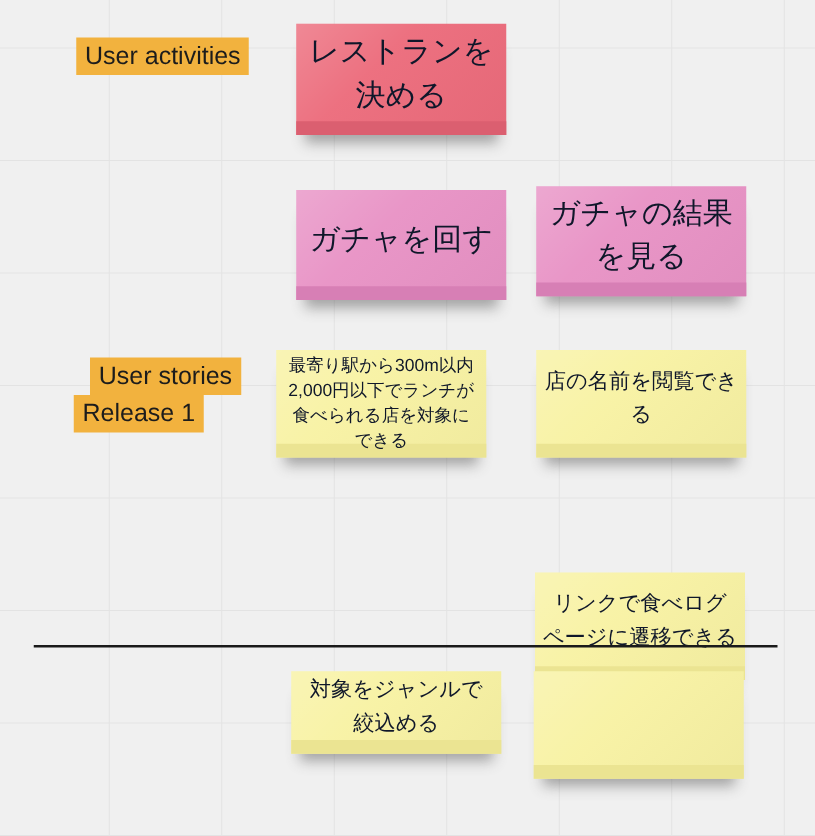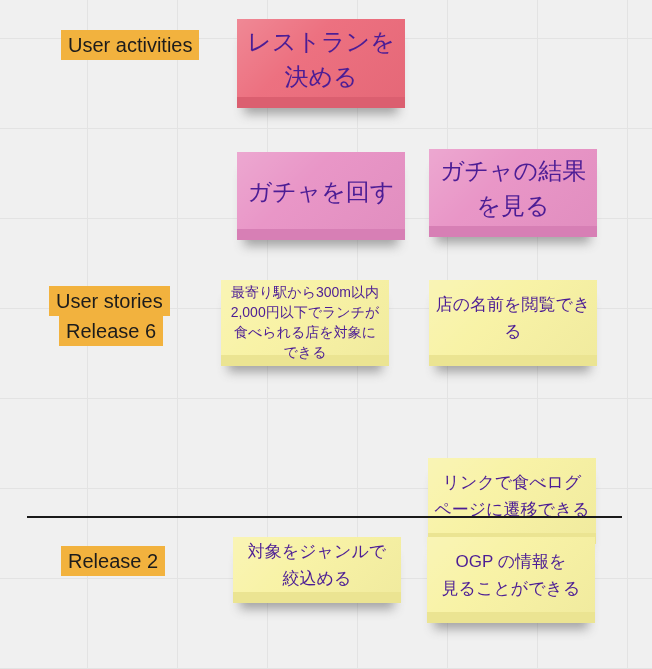--- a/index.html
+++ b/index.html
@@ -24,21 +24,21 @@
     background:#F2B23E;
     color:#1c1c1c;
     font-size:20px;
     font-weight:500;
     line-height:24px;
     padding:3px 7px;
     white-space:nowrap;
   }
   #lbl-user-activities{left:61px;top:30px;}
   #lbl-user-tasks{left:61px;top:157px;}
-  #lbl-user-stories{left:49px;top:286px;}
+  #lbl-user-stories{left:72px;top:286px;}
   #lbl-release-1{left:59px;top:316px;}
   #lbl-release-2{left:61px;top:546px;}
 
   
   .note{
     position:absolute;
     width:168px;
     box-shadow:0 13px 10px -7px rgba(70,70,70,0.45);
   }
   .note .sheen{
@@ -47,21 +47,21 @@
     pointer-events:none;
   }
   .note .strip{
     position:absolute;left:0;right:0;bottom:0;height:11px;
   }
   .note .note-text{
     position:absolute;left:4px;right:4px;top:0;bottom:10px;
     display:flex;align-items:center;justify-content:center;
     text-align:center;
     white-space:pre-line;
-    color:#4c1d95;
+    color:#0f172a;
   }
   .note.fill .note-text{bottom:2px;}
   .txt-big{font-size:24px;line-height:35px;}
   .txt-small{font-size:14px;line-height:20px;}
   .txt-med{font-size:17px;line-height:27px;}
 
   #note-restaurant{left:237px;top:19px;height:89px;}
   #note-gacha-spin{left:237px;top:152px;height:88px;}
   #note-gacha-result{left:429px;top:149px;height:88px;}
   #note-station-lunch{left:221px;top:280px;height:86px;}
@@ -75,22 +75,21 @@
     background:#1a1a1a;
   }
 </style>
 </head>
 <body>
 
 <div class="board">
 
   <div class="hl" id="lbl-user-activities">User activities</div>
   <div class="hl" id="lbl-user-stories">User stories</div>
-  <div class="hl" id="lbl-release-1">Release 6</div>
-  <div class="hl" id="lbl-release-2">Release 2</div>
+  <div class="hl" id="lbl-release-1">Release 1</div>
 
   <div class="note" id="note-restaurant" style="background: rgb(236, 107, 123);">
     <div class="sheen"></div>
     <div class="strip" style="background: rgb(219, 95, 112);"></div>
     <div class="note-text txt-big">レストランを
 決める</div>
   </div>
 
   <div class="note" id="note-gacha-result" style="background: rgb(232, 146, 197);">
     <div class="sheen"></div>
@@ -132,17 +131,15 @@
   <div class="note" id="note-genre-filter" style="background: rgb(248, 242, 163);">
     <div class="sheen"></div>
     <div class="strip" style="background: rgb(235, 228, 146);"></div>
     <div class="note-text txt-med">対象をジャンルで
 絞込める</div>
   </div>
 
   <div class="note" id="note-ogp-info" style="background: rgb(248, 242, 163);">
     <div class="sheen"></div>
     <div class="strip" style="background: rgb(235, 228, 146);"></div>
-    <div class="note-text txt-med">OGP の情報を
-見ることができる</div>
   </div>
 
 </div>
 
 </body></html>

